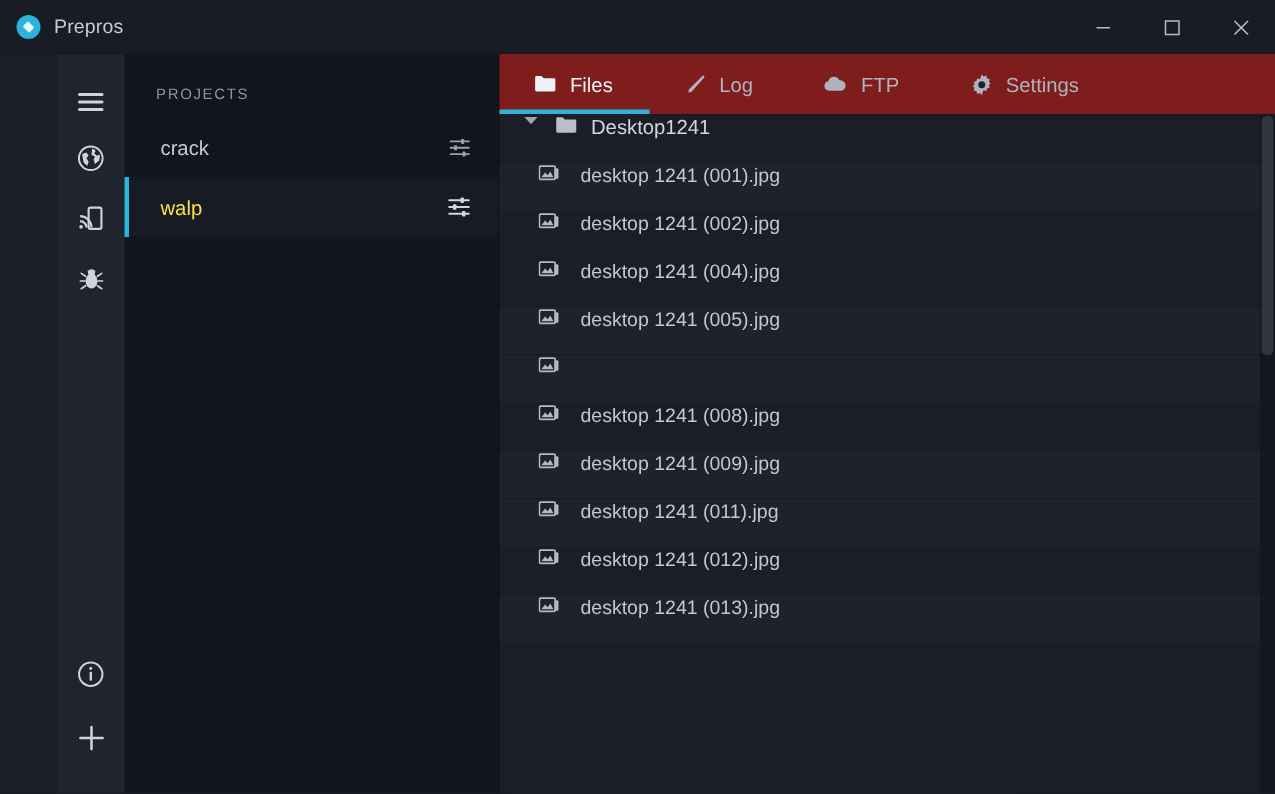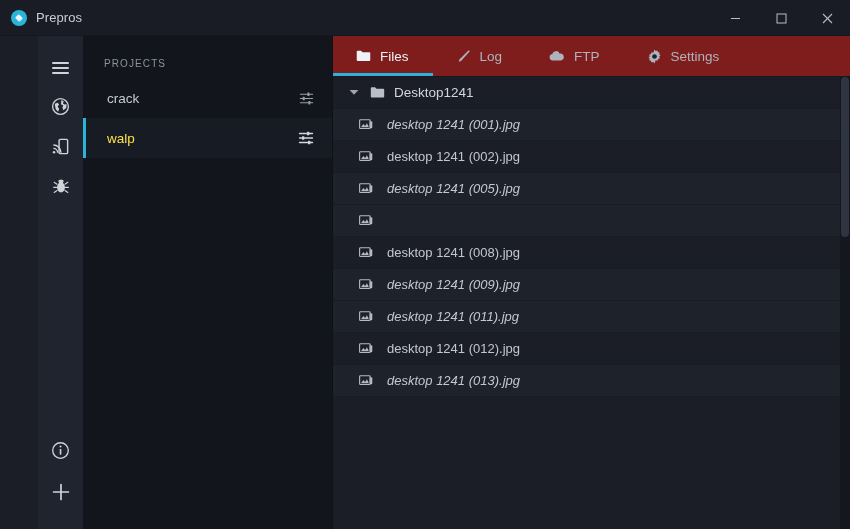--- a/index.html
+++ b/index.html
@@ -126,25 +126,25 @@
     content: ""; position: absolute; left: 0; right: 0; bottom: 0;
     height: 3px; background: #2ab4d8;
   }
 
   .filelist {
     flex: 1; overflow: hidden; position: relative;
     background: #1b1e26;
   }
   .row {
     height: 32px;
-    display: flex; align-items: center;
+    display: flex; align-items: flex-start;
     color: #c3c7d0; font-size: 13px;
     border-bottom: 1px solid #191c24;
   }
-  .row.alt { background: #1e222b; font-style: italic; }
+  .row.alt { background: #1e222b; }
   .folder-row { padding-left: 10px; gap: 0; }
   .chev {
     width: 22px; display: flex; align-items: center; justify-content: center;
     color: #9fa4ae;
   }
   .folder-ico { width: 24px; display: flex; align-items: center; justify-content: center; color: #b9bec8; }
   .folder-name { color: #d2d6de; font-size: 13.5px; padding-left: 5px; }
   .file-row { padding-left: 26px; }
   .file-ico { width: 22px; display: flex; align-items: center; color: #b4b9c3; }
   .file-name { padding-left: 6px; }
@@ -369,20 +369,30 @@
             <div class="row file-row">
               <span class="file-ico">
                 <svg width="14" height="13" viewBox="0 0 16 14">
                   <rect x="0.7" y="1.6" width="12" height="10" rx="1" fill="none" stroke="currentColor" stroke-width="1.3"></rect>
                   <path d="M2.2 10 L5 6.4 L7 8.6 L9 5.6 L11.4 10 Z" fill="currentColor"></path>
                   <rect x="12.2" y="3.2" width="3" height="8" rx="1" fill="currentColor"></rect>
                 </svg>
               </span>
               <span class="file-name">desktop 1241 (002).jpg</span>
             </div>
+            <div class="row file-row">
+              <span class="file-ico">
+                <svg width="14" height="13" viewBox="0 0 16 14">
+                  <rect x="0.7" y="1.6" width="12" height="10" rx="1" fill="none" stroke="currentColor" stroke-width="1.3"></rect>
+                  <path d="M2.2 10 L5 6.4 L7 8.6 L9 5.6 L11.4 10 Z" fill="currentColor"></path>
+                  <rect x="12.2" y="3.2" width="3" height="8" rx="1" fill="currentColor"></rect>
+                </svg>
+              </span>
+              <span class="file-name">desktop 1241 (004).jpg</span>
+            </div>
             <div class="row file-row alt">
               <span class="file-ico">
                 <svg width="14" height="13" viewBox="0 0 16 14">
                   <rect x="0.7" y="1.6" width="12" height="10" rx="1" fill="none" stroke="currentColor" stroke-width="1.3"></rect>
                   <path d="M2.2 10 L5 6.4 L7 8.6 L9 5.6 L11.4 10 Z" fill="currentColor"></path>
                   <rect x="12.2" y="3.2" width="3" height="8" rx="1" fill="currentColor"></rect>
                 </svg>
               </span>
               <span class="file-name">desktop 1241 (005).jpg</span>
             </div>

